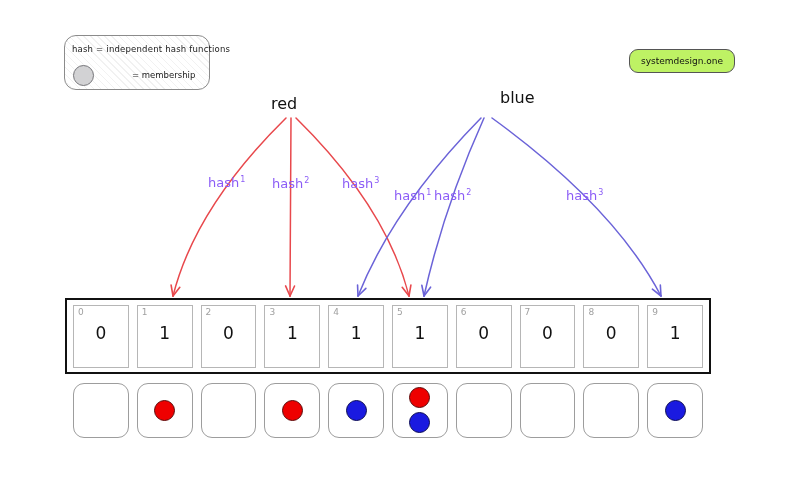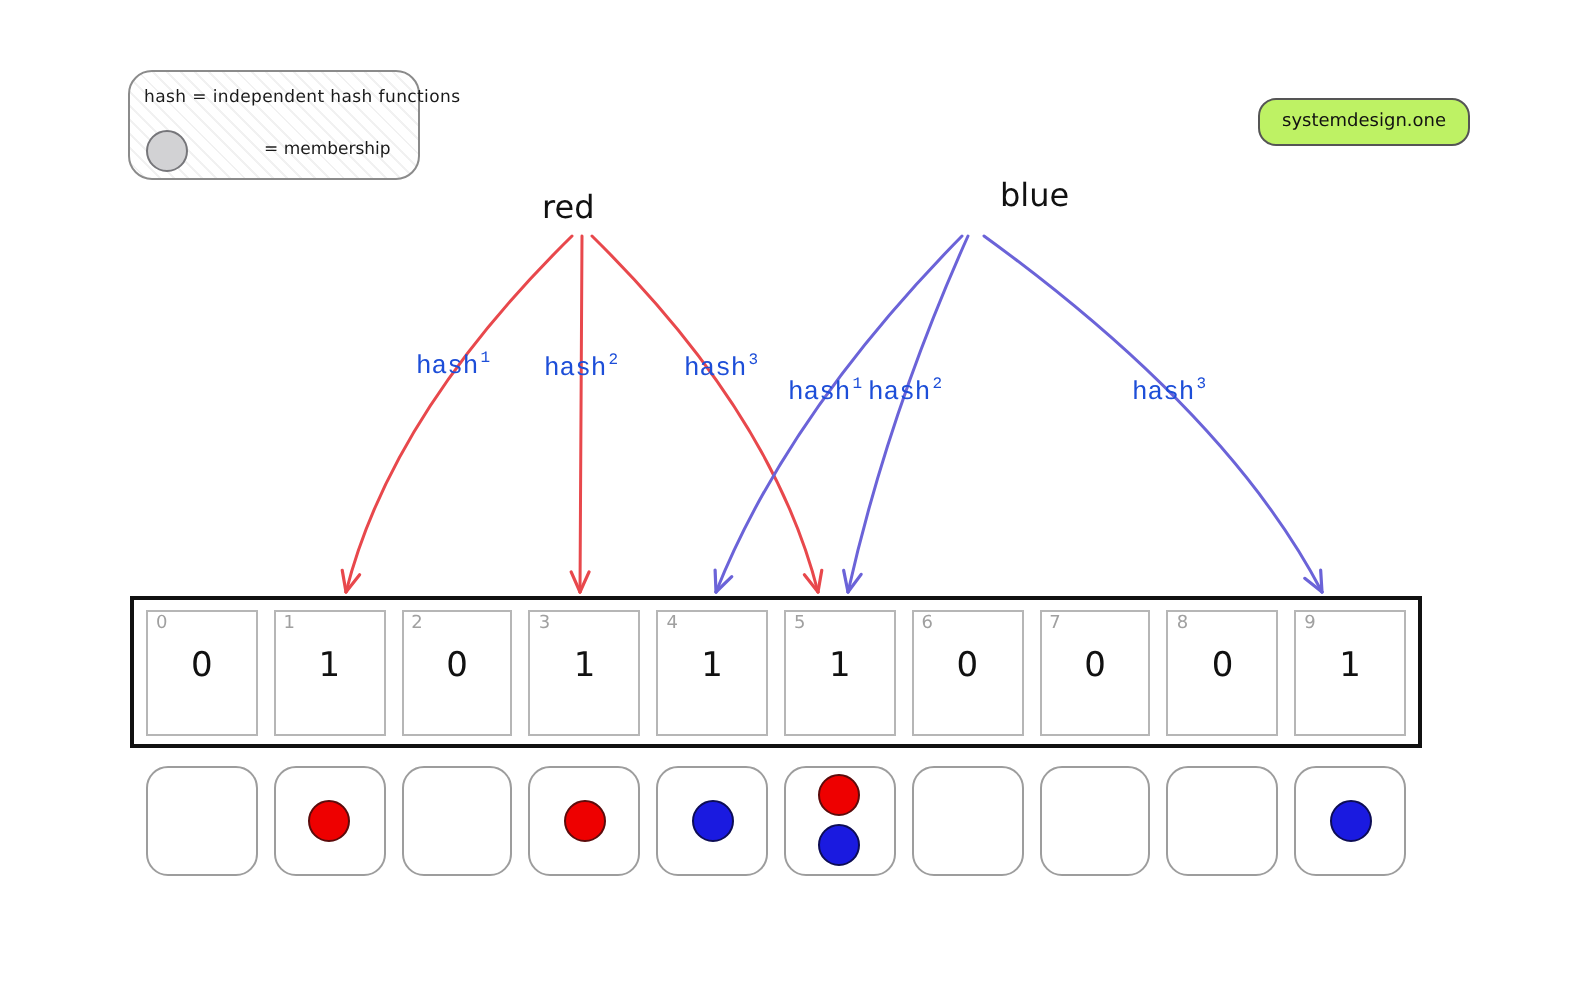--- a/index.html
+++ b/index.html
@@ -89,23 +89,22 @@
     white-space: nowrap;
     text-align: center;
   }
   #node-red   { left: 271px; top: 94px; }
   #node-blue  { left: 464px; top: 88px; margin-left: 36px; }
 
   
   .hash-label {
     position: absolute;
     font-size: 13px;
-    color: #1d4ed8;
-    white-space: nowrap;
-    font-family: Liberation Mono, monospace;
+    color: #8b5cf6;
+    white-space: nowrap;
   }
   .hash-label .sup {
     font-size: 8px;
     vertical-align: super;
     margin-left: 1px;
   }
 
   
   #arrow-layer {
     position: absolute;

